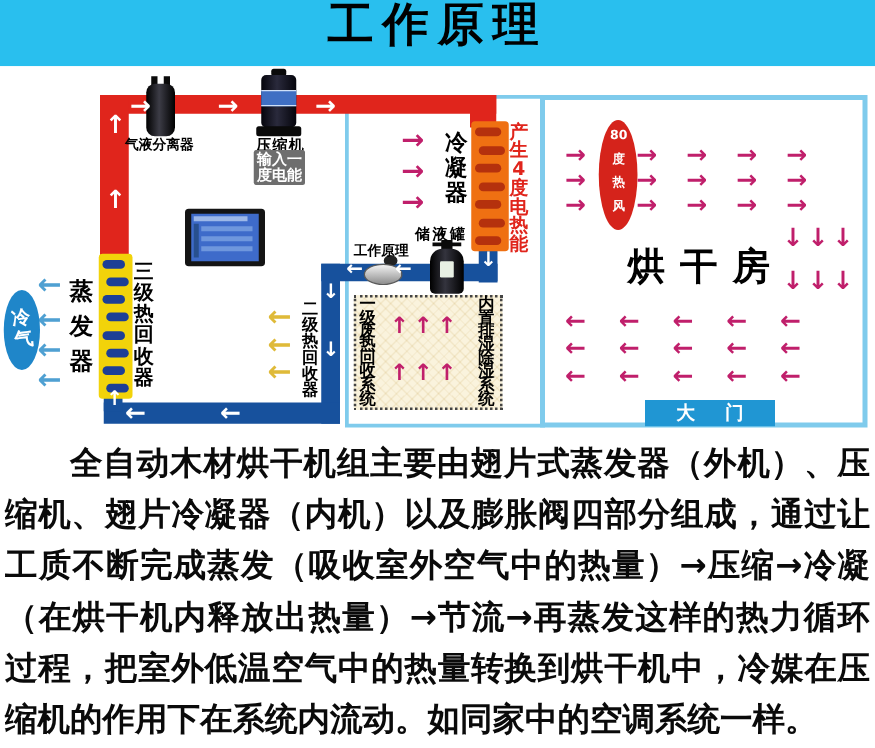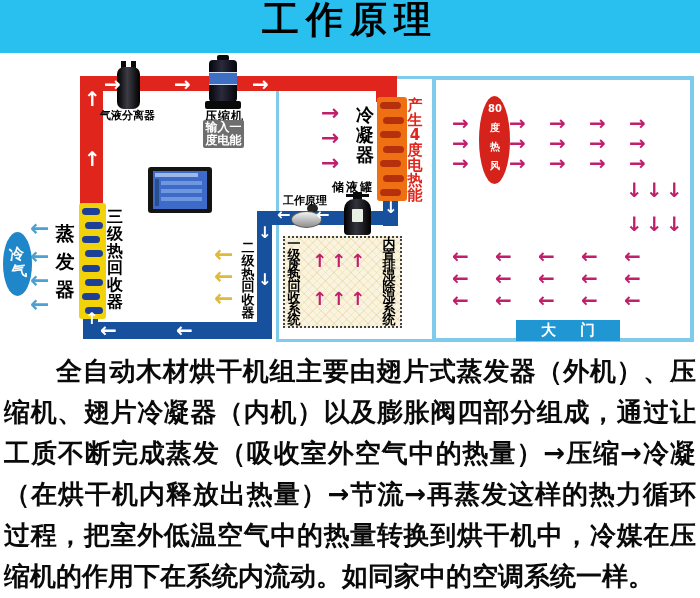--- a/index.html
+++ b/index.html
@@ -231,20 +231,21 @@
       </div>
 
     <div class="lbl" style="left:100px; top:55px; font-size:11px;">气液分离器</div>
     <div class="lbl" style="left:205px; top:55px; font-size:12px; letter-spacing:1px;">压缩机</div>
     <div class="abs badge-power">
       <div>输入一</div>
       <div>度电能</div>
     </div>
     <div class="lbl" style="left:283px; top:140px; font-size:11px;">工作原理</div>
     <div class="lbl" style="left:332px; top:126px; font-size:12px; letter-spacing:2px;">储液罐</div>
+    <div class="abs room-name">烘干房</div>
     <div class="abs gate">大门</div>
 
     <div class="agrid"></div>
     <div class="agrid"></div>
     <div class="agrid"></div>
     <div class="agrid"></div>
     <div class="agrid"></div>
     <div class="agrid"></div>
     <div class="agrid"></div>
 

